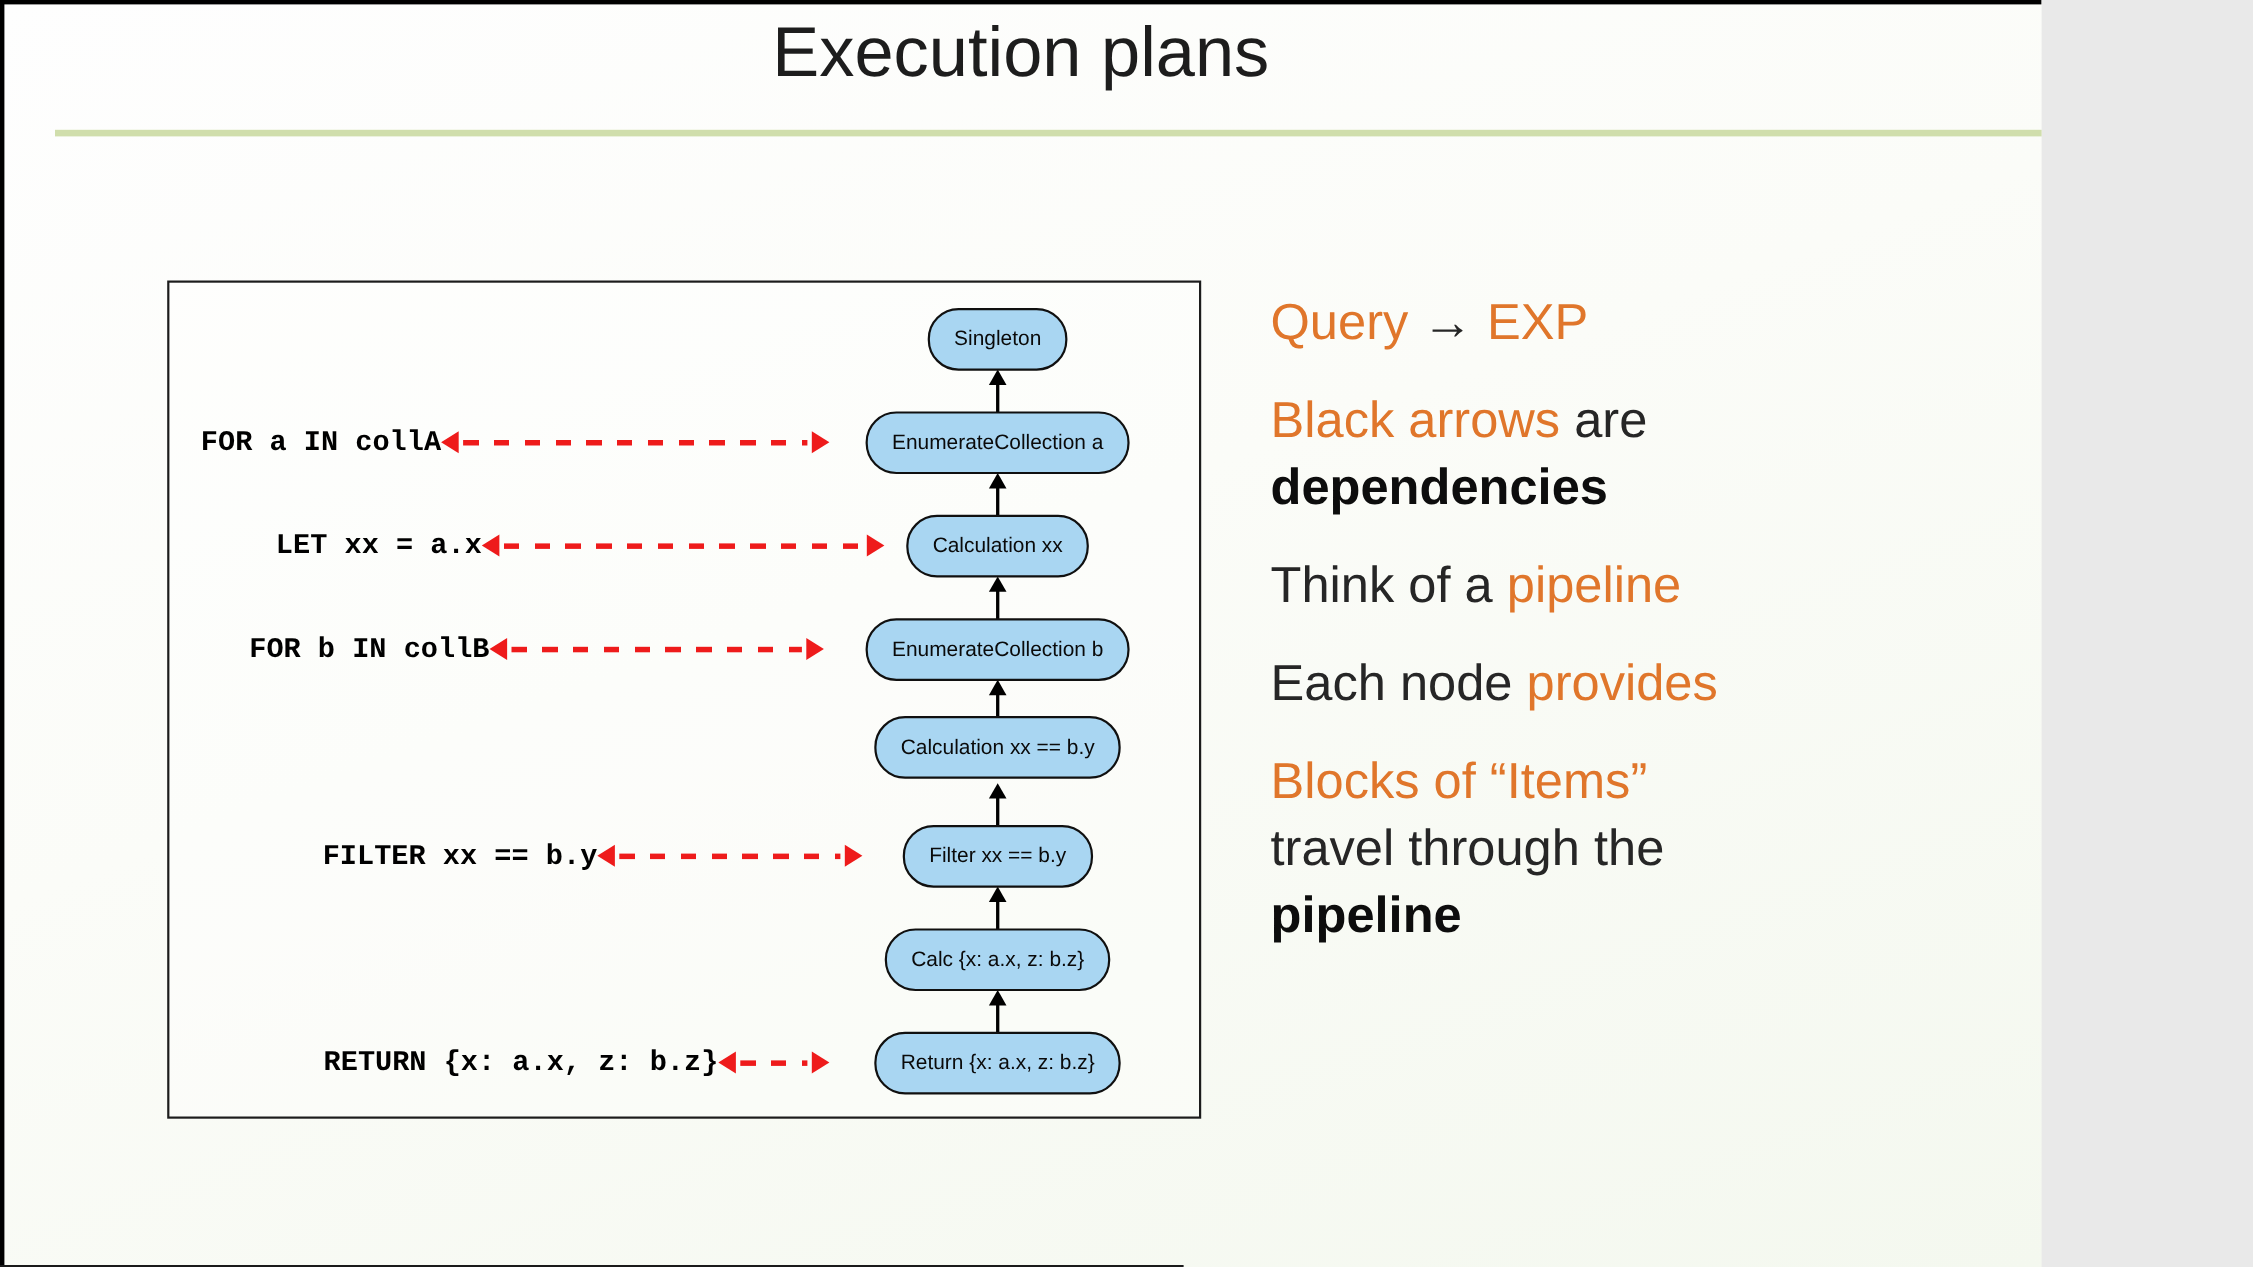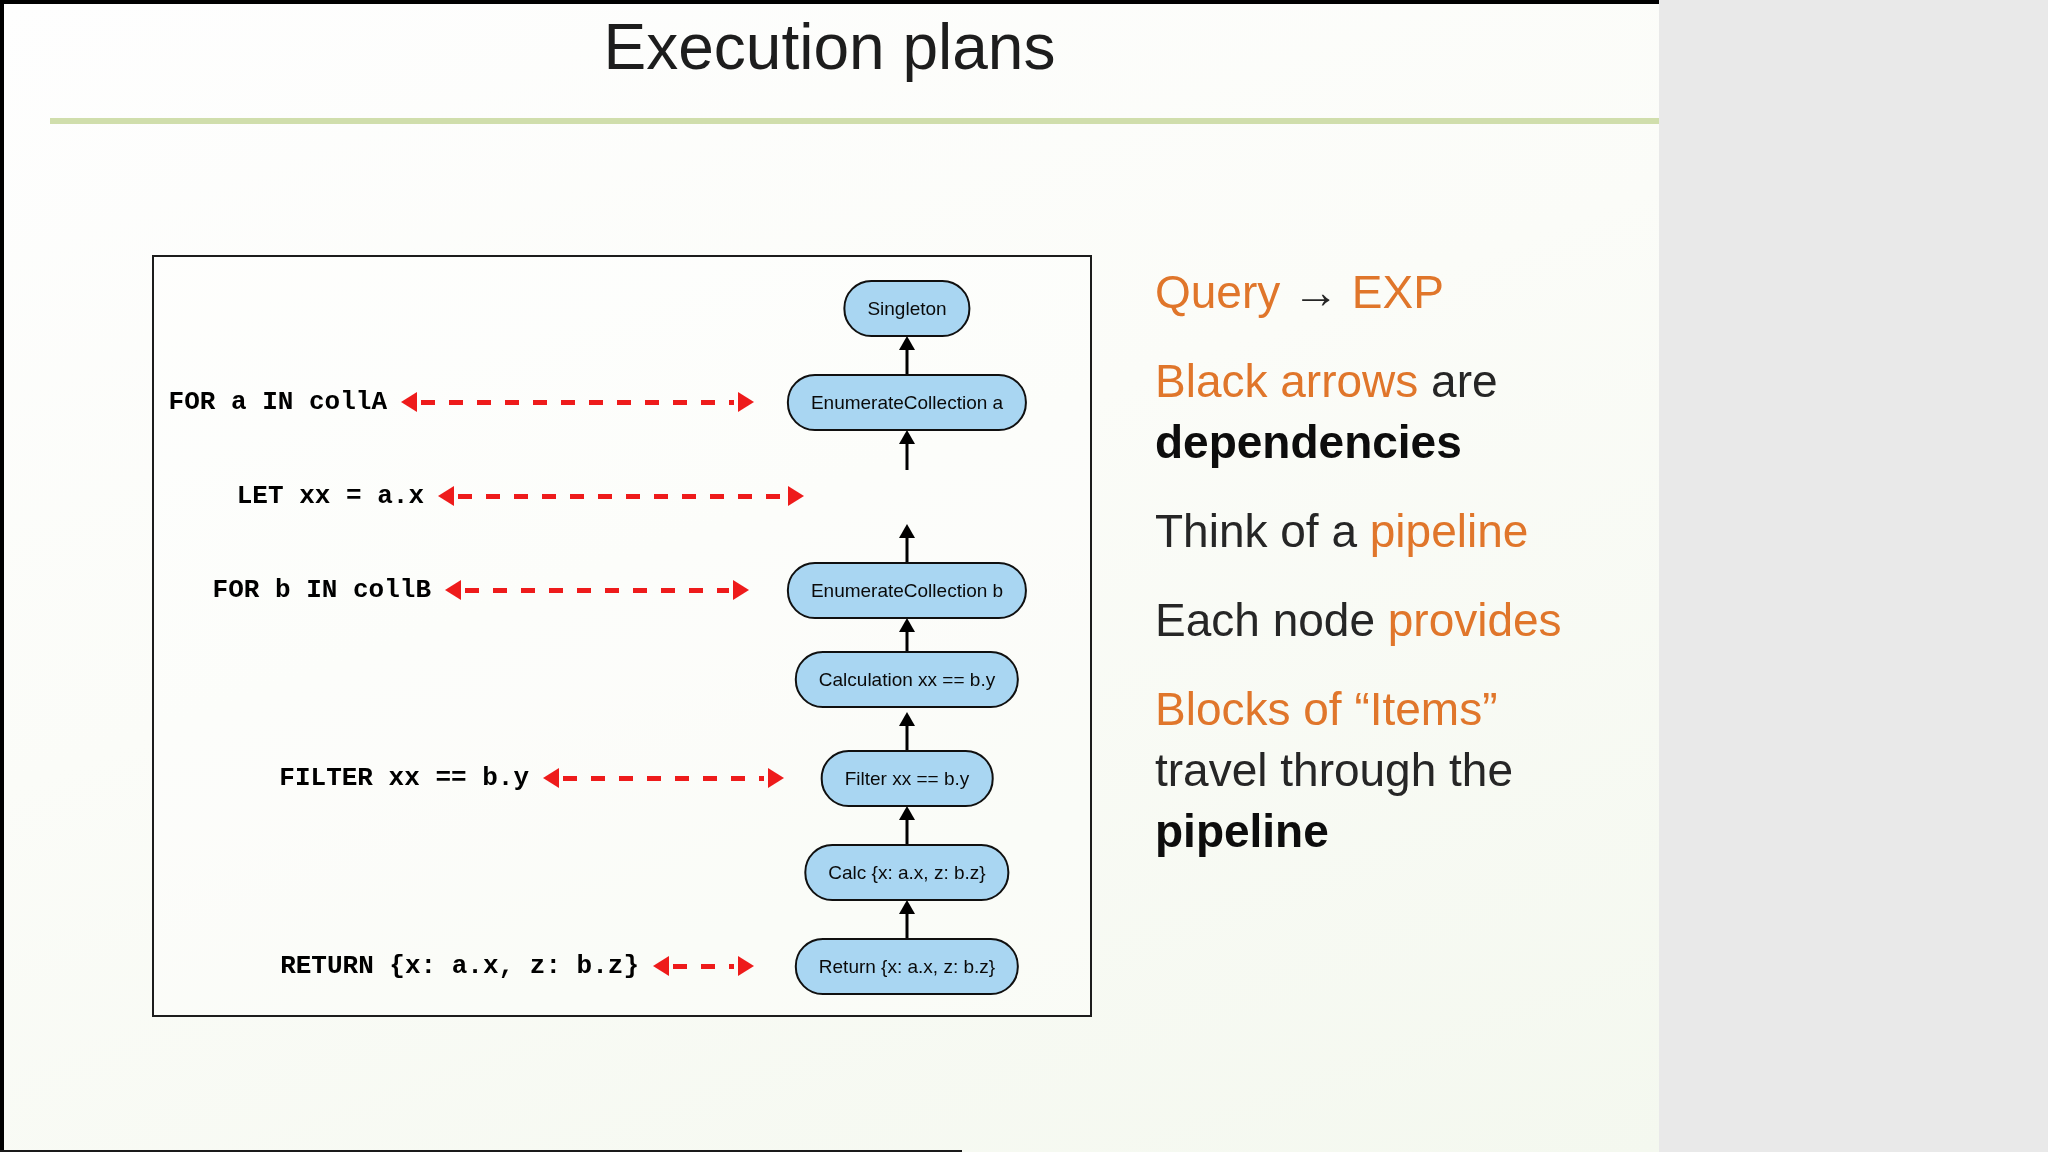--- a/index.html
+++ b/index.html
@@ -1,16 +1,16 @@
 <!DOCTYPE html>
 <html><head>
 <meta charset="utf-8">
 <style>
   html,body{margin:0;padding:0;background:#e9e9e9;}
-  .slide{position:relative;width:1659px;height:1152px;overflow:hidden;
+  .slide{position:relative;width:1856px;height:1152px;overflow:hidden;
          background:linear-gradient(160deg,#fefefe 0%,#fbfcf8 45%,#f4f8ef 100%);
          font-family:"Liberation Sans",sans-serif;}
   .edge-top{position:absolute;top:0;left:0;right:0;height:4px;background:#000;}
   .edge-left{position:absolute;top:0;left:0;bottom:0;width:4px;background:#000;}
   .edge-bottom{position:absolute;bottom:0;left:0;width:58%;height:2px;background:#1a1a1a;}
 
   .title{position:absolute;top:10px;left:0;width:100%;text-align:center;
          font-size:64px;font-weight:300;color:#1d1d1d;letter-spacing:0;}
   .rule{position:absolute;top:118px;left:50px;width:1948px;height:6px;background:#d0deac;}
 
@@ -21,21 +21,21 @@
         height:57px;line-height:53px;box-sizing:border-box;padding:0 22px;
         background:#a9d6f2;border:2px solid #101010;border-radius:28px;
         font-size:19px;color:#0a0a0a;white-space:nowrap;z-index:3;text-align:center;}
 
   .conn{position:absolute;left:745px;width:16px;z-index:1;}
   .conn::before{content:"";position:absolute;top:0;left:50%;transform:translateX(-50%);
         width:0;height:0;border:8px solid transparent;border-top:0;border-bottom:14px solid #000;}
   .conn::after{content:"";position:absolute;top:11px;bottom:0;left:50%;width:3px;
         transform:translateX(-50%);background:#000;}
 
-  .code-row{position:absolute;height:30px;display:flex;align-items:flex-start;gap:14px;z-index:2;}
+  .code-row{position:absolute;height:30px;display:flex;align-items:flex-start;z-index:2;}
   .code{font-family:"Liberation Mono",monospace;font-weight:700;font-size:26px;
         color:#000;white-space:nowrap;}
   .rarrow{display:flex;align-items:center;height:30px;}
   .rarrow .ah{width:0;height:0;border:10px solid transparent;}
   .rarrow .ah.l{border-left:0;border-right:16px solid #ee1b1b;}
   .rarrow .ah.r{border-right:0;border-left:16px solid #ee1b1b;}
   .rarrow .dash{flex:1;height:5px;margin:0 4px;
         background:repeating-linear-gradient(90deg,#ee1b1b 0 14px,transparent 14px 28px);}
 
   .notes{position:absolute;left:1155px;top:262px;display:flex;flex-direction:column;
@@ -52,20 +52,21 @@
   <div class="edge-left"></div>
   <div class="edge-bottom"></div>
 
   <div class="title">Execution plans</div>
   <div class="rule"></div>
 
   <div class="diagram">
 
     <div class="node" style="top:23px">Singleton</div>
     <div class="node" style="top:117px">EnumerateCollection a</div>
+    <div class="node" style="top:211px">Calculation xx</div>
     <div class="node" style="top:305px">EnumerateCollection b</div>
     <div class="node" style="top:394px">Calculation xx == b.y</div>
     <div class="node" style="top:493px">Filter xx == b.y</div>
     <div class="node" style="top:587px">Calc {x: a.x, z: b.z}</div>
     <div class="node" style="top:681px">Return {x: a.x, z: b.z}</div>
 
     <div class="conn" style="top:79px;height:40px"></div>
     <div class="conn" style="top:173px;height:40px"></div>
     <div class="conn" style="top:267px;height:40px"></div>
     <div class="conn" style="top:361px;height:40px"></div>

